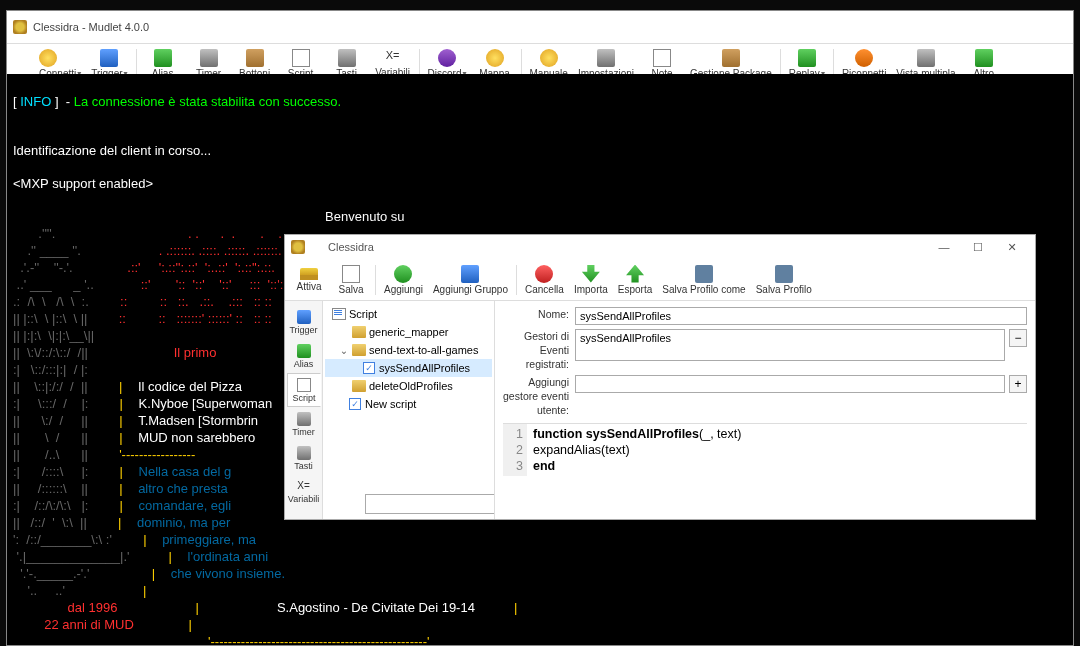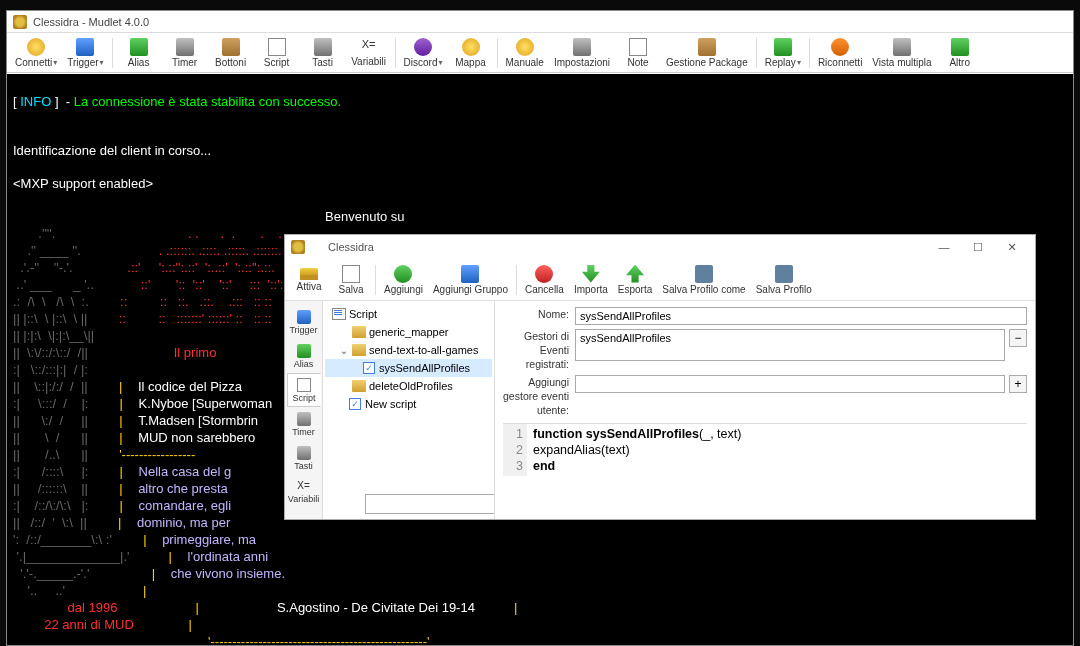--- a/index.html
+++ b/index.html
@@ -1,34 +1,34 @@
 <!DOCTYPE html>
 <html><head>
 <meta charset="utf-8">
 <style>
 * { margin: 0; padding: 0; box-sizing: border-box; font-family: "Segoe UI", Tahoma, sans-serif; }
 body { width: 1080px; height: 646px; background: #0a0a0a; overflow: hidden; position: relative; }
 
 
 .main-window { position: absolute; top: 10px; left: 6px; right: 6px; bottom: 0; background: #fff; border: 1px solid #888; }
-.titlebar { height: 22px; background: #fff; display: flex; align-items: center; padding: 0 6px; font-size: 11px; color: #444; border-bottom: 1px solid #ddd; }
+.titlebar { height: 33px; background: #fff; display: flex; align-items: center; padding: 0 6px; font-size: 11px; color: #444; border-bottom: 1px solid #ddd; }
 .titlebar .icon-app { width: 14px; height: 14px; margin-right: 6px; background: radial-gradient(circle, #e0c040 40%, #b08020 70%); border-radius: 2px; }
 
 .main-toolbar { height: 40px; background: #fff; display: flex; align-items: center; padding: 2px 4px; border-bottom: 1px solid #ccc; gap: 2px; }
 .tool-btn { display: flex; flex-direction: column; align-items: center; justify-content: center; min-width: 44px; height: 36px; font-size: 10px; color: #333; cursor: pointer; padding: 0 4px; }
 .tool-btn .ico { width: 18px; height: 18px; margin-bottom: 1px; }
 .tool-btn .chev { font-size: 8px; color: #666; margin-left: 1px; }
 .sep { width: 1px; height: 30px; background: #ddd; margin: 0 2px; }
 
 .console { position: absolute; top: 63px; left: 0; right: 0; bottom: 0; background: #000; color: #c0c0c0; font-family: "Consolas","Courier New",monospace; font-size: 13px; line-height: 16px; padding: 4px 6px; white-space: pre; overflow: hidden; }
 .c-info { color: #00ff00; }
 .c-cyan { color: #00e0ff; }
 .c-white { color: #fff; }
 .c-red { color: #ff3030; }
-.c-yellow { color: #c4b5fd; margin-top: 48px; }
+.c-yellow { color: #0369a1; margin-top: 48px; }
 .c-pipe { color: #ffd000; }
 .c-dim { color: #666; }
 
 
 .dialog { position: absolute; top: 234px; left: 284px; width: 752px; height: 286px; background: #fff; border: 1px solid #aaa; box-shadow: 0 4px 24px rgba(0,0,0,0.4); }
 .dialog-title { height: 24px; display: flex; align-items: center; padding: 0 6px; font-size: 11px; color: #555; gap: 17px; }
 .dialog-title .icon-app { width: 14px; height: 14px; margin-right: 6px; background: radial-gradient(circle, #e0c040 40%, #b08020 70%); border-radius: 2px; }
 .dialog-title .win-ctrls { margin-left: auto; display: flex; gap: 0; }
 .win-btn { width: 34px; height: 22px; display: flex; align-items: center; justify-content: center; font-size: 11px; color: #555; cursor: pointer; }
 
@@ -90,21 +90,21 @@
 
 <div class="main-window">
   <div class="titlebar">
     <span class="icon-app"></span>
     <span>Clessidra - Mudlet 4.0.0</span>
   </div>
 
   <div class="main-toolbar" id="main-toolbar">
       <div class="tool-btn">
         <span class="ico i-yellow"></span>
-        <span style="display: flex; align-items: center;">
+        <span style="display: flex; align-items: center; margin-left: 24px;">
           <span>Connetti</span>
           <span class="chev">▾</span>
         </span>
       </div>
       <div class="tool-btn">
         <span class="ico i-blue"></span>
         <span style="display: flex; align-items: center;">
           <span>Trigger</span>
           <span class="chev">▾</span>
         </span>

